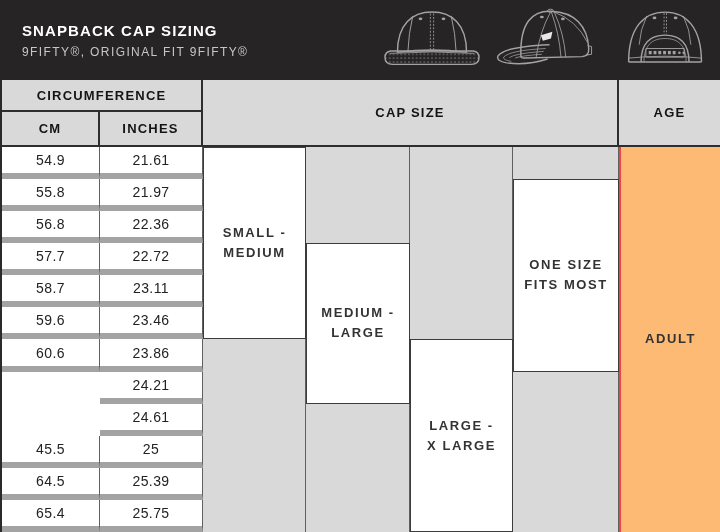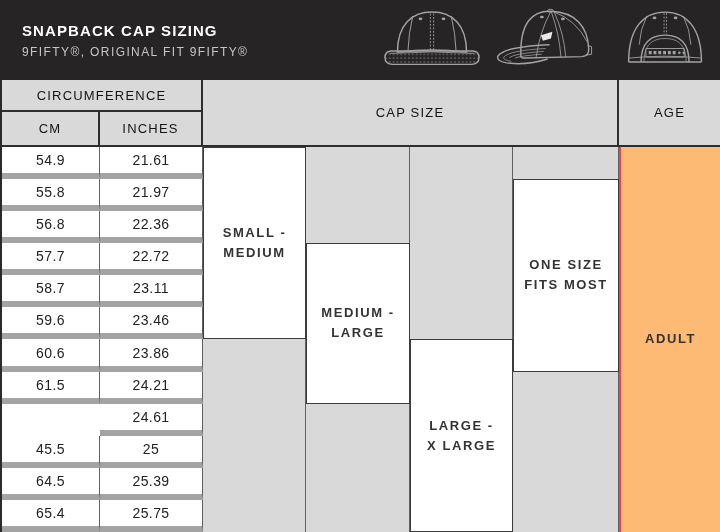--- a/index.html
+++ b/index.html
@@ -29,21 +29,21 @@
   
   .sizing-table{
     position:relative;width:720px;height:452px;box-sizing:border-box;
     display:grid;border-left:2px solid #2a2a2a;
     grid-template-columns:98px 103px 103px 104px 103px 106px 101px;
     grid-template-rows:32px 35px repeat(12,1fr);
     background:#ffffff;
   }
   .hcell{
     background:#d9d9d9;display:flex;align-items:center;justify-content:center;
-    font-weight:normal;font-size:13px;letter-spacing:1.2px;color:#141414;
+    font-weight:bold;font-size:13px;letter-spacing:1.2px;color:#141414;
     border-right:2px solid #2e2e2e;border-bottom:2px solid #2e2e2e;
     box-sizing:border-box;
   }
   .hcell.last{border-right:none;}
   .cell.num{
     background:#ffffff;display:flex;align-items:center;justify-content:center;
     font-size:14px;color:#222222;letter-spacing:0.4px;
     border-right:1px solid #606060;border-bottom:6px solid #a3a3a3;
     box-sizing:border-box;
   }
@@ -159,21 +159,20 @@
     <div class="cell num" style="grid-area:5/1">56.8</div>
     <div class="cell num" style="grid-area:5/2">22.36</div>
     <div class="cell num" style="grid-area:6/1">57.7</div>
     <div class="cell num" style="grid-area:6/2">22.72</div>
     <div class="cell num" style="grid-area:7/1">58.7</div>
     <div class="cell num" style="grid-area:7/2">23.11</div>
     <div class="cell num" style="grid-area:8/1">59.6</div>
     <div class="cell num" style="grid-area:8/2">23.46</div>
     <div class="cell num" style="grid-area:9/1">60.6</div>
     <div class="cell num" style="grid-area:9/2">23.86</div>
-    <div class="cell num" style="grid-area:10/1">61.5</div>
     <div class="cell num" style="grid-area:10/2">24.21</div>
     <div class="cell num" style="grid-area:11/2">24.61</div>
     <div class="cell num" style="grid-area:12/1">45.5</div>
     <div class="cell num" style="grid-area:12/2">25</div>
     <div class="cell num" style="grid-area:13/1">64.5</div>
     <div class="cell num" style="grid-area:13/2">25.39</div>
     <div class="cell num" style="grid-area:14/1">65.4</div>
     <div class="cell num" style="grid-area:14/2">25.75</div>
 
     <div class="whitebox" style="grid-area:3/3/9/4">

